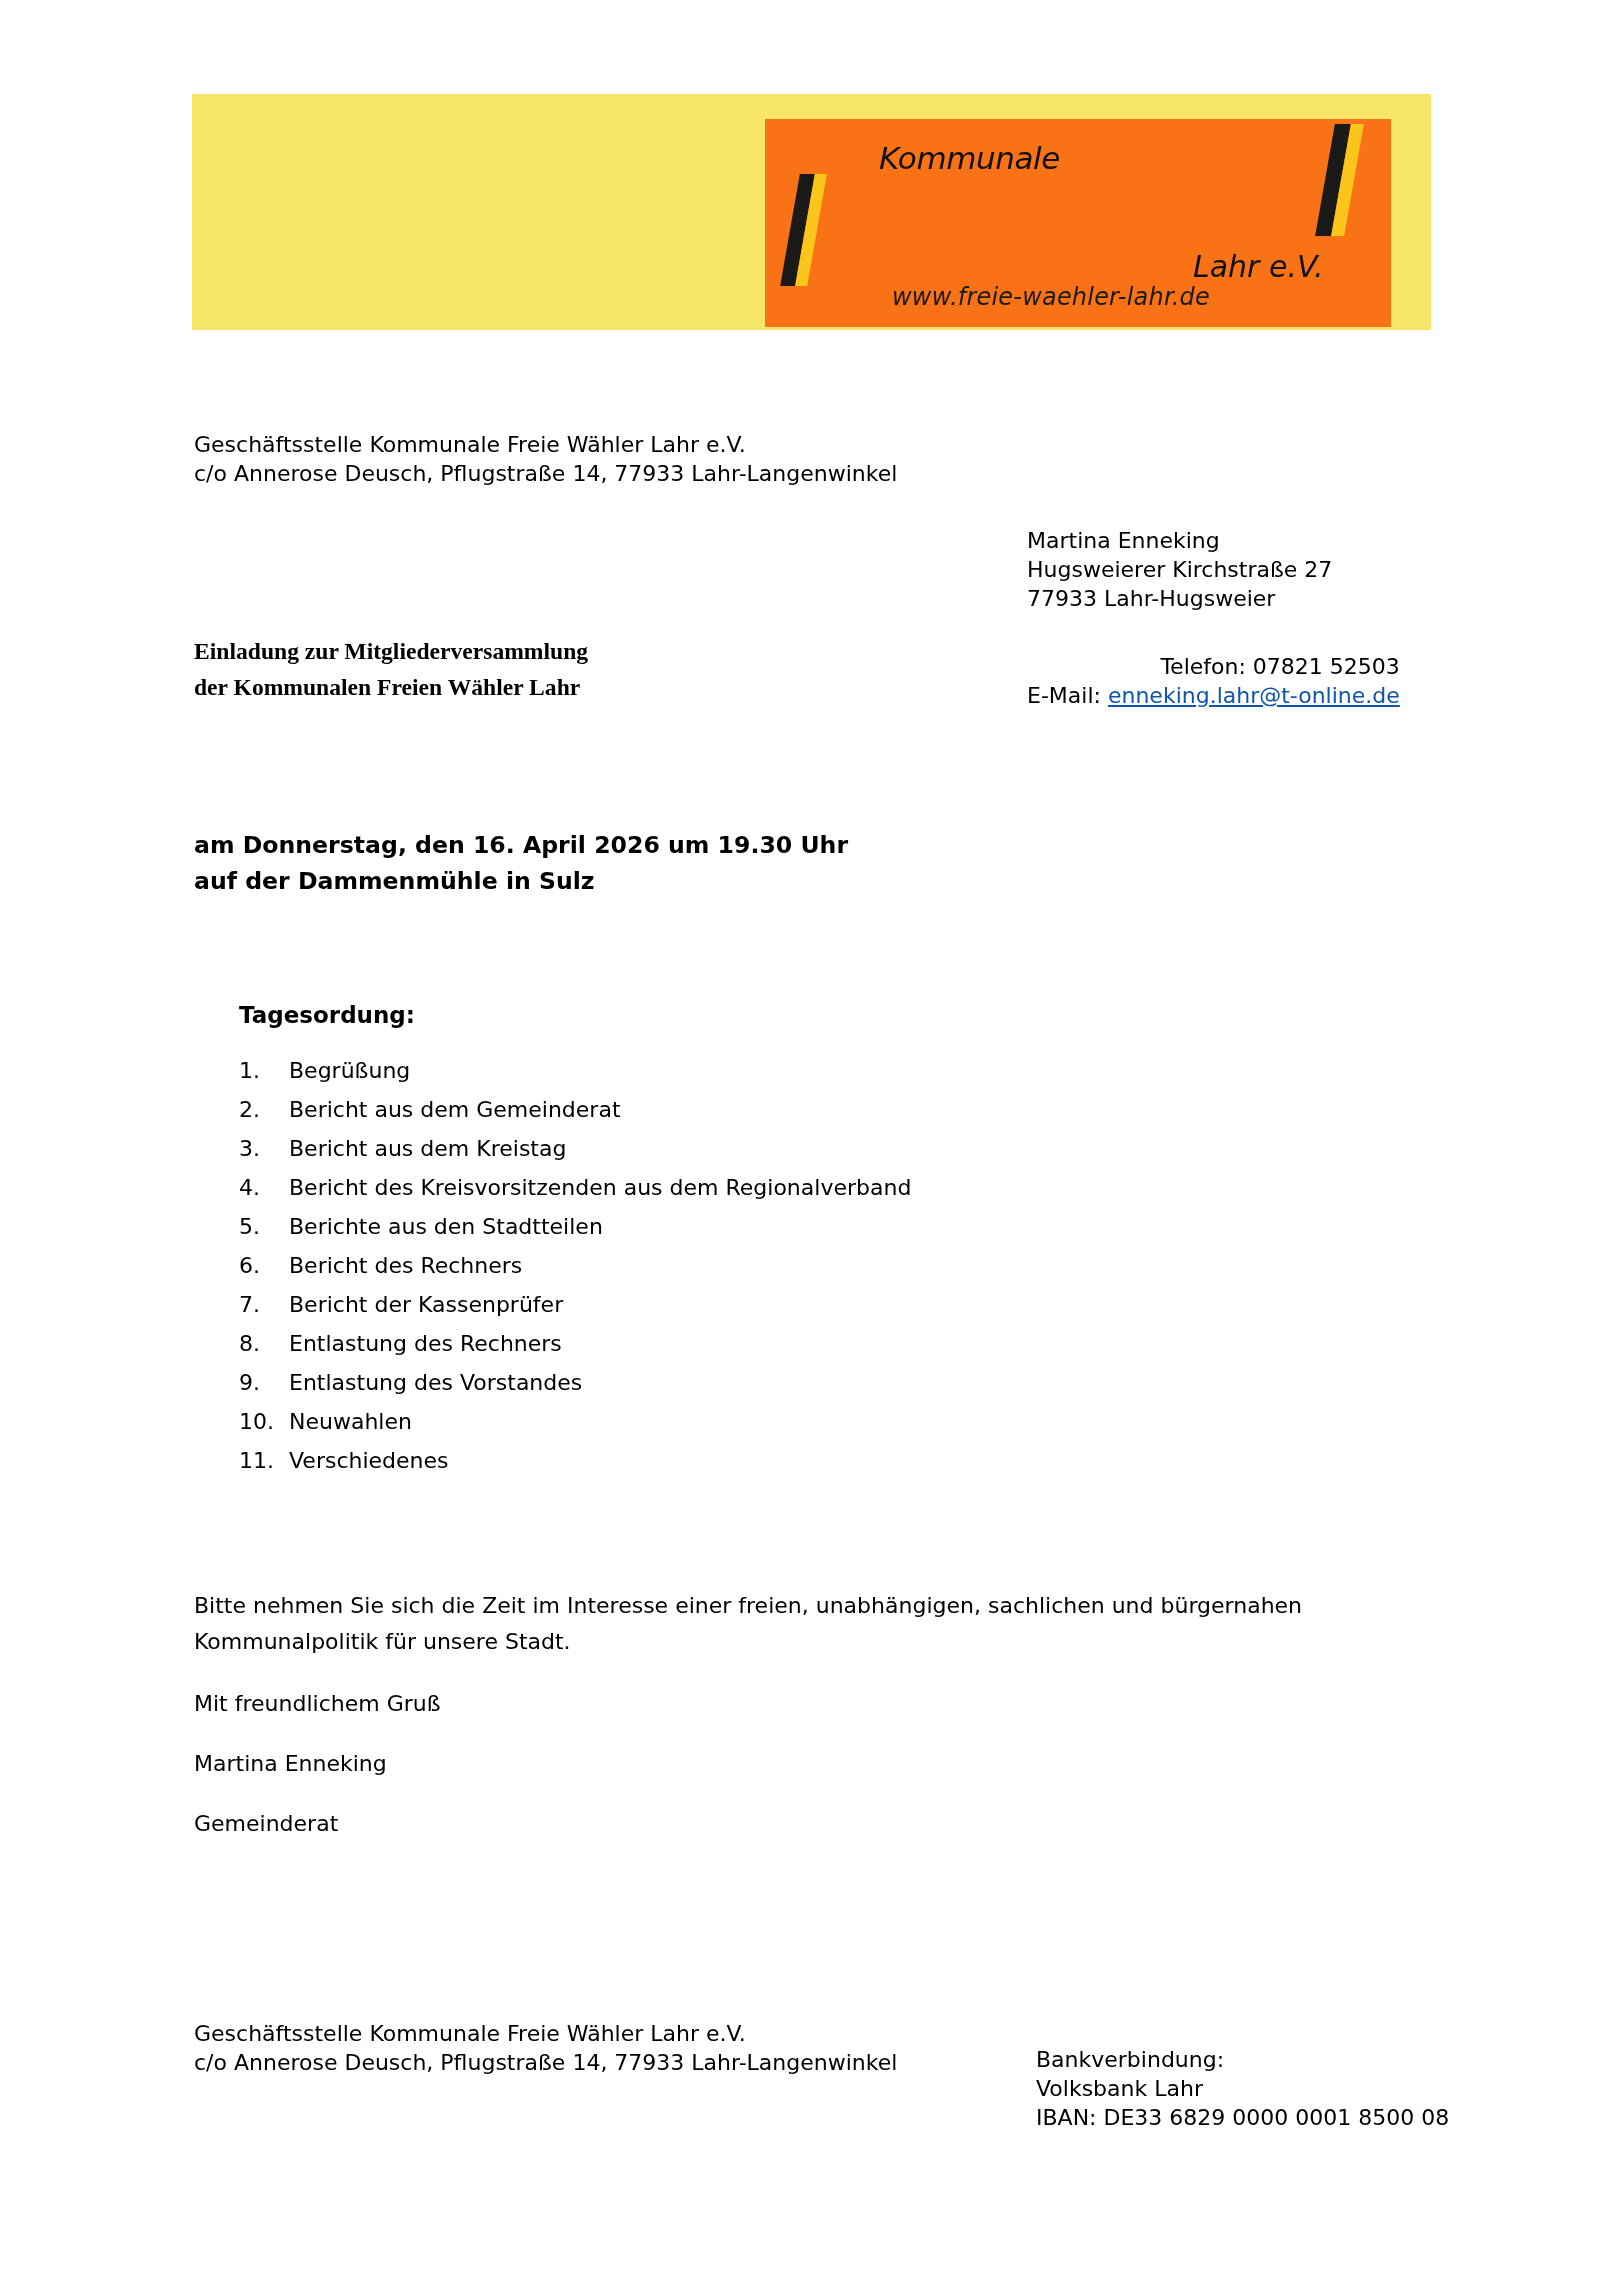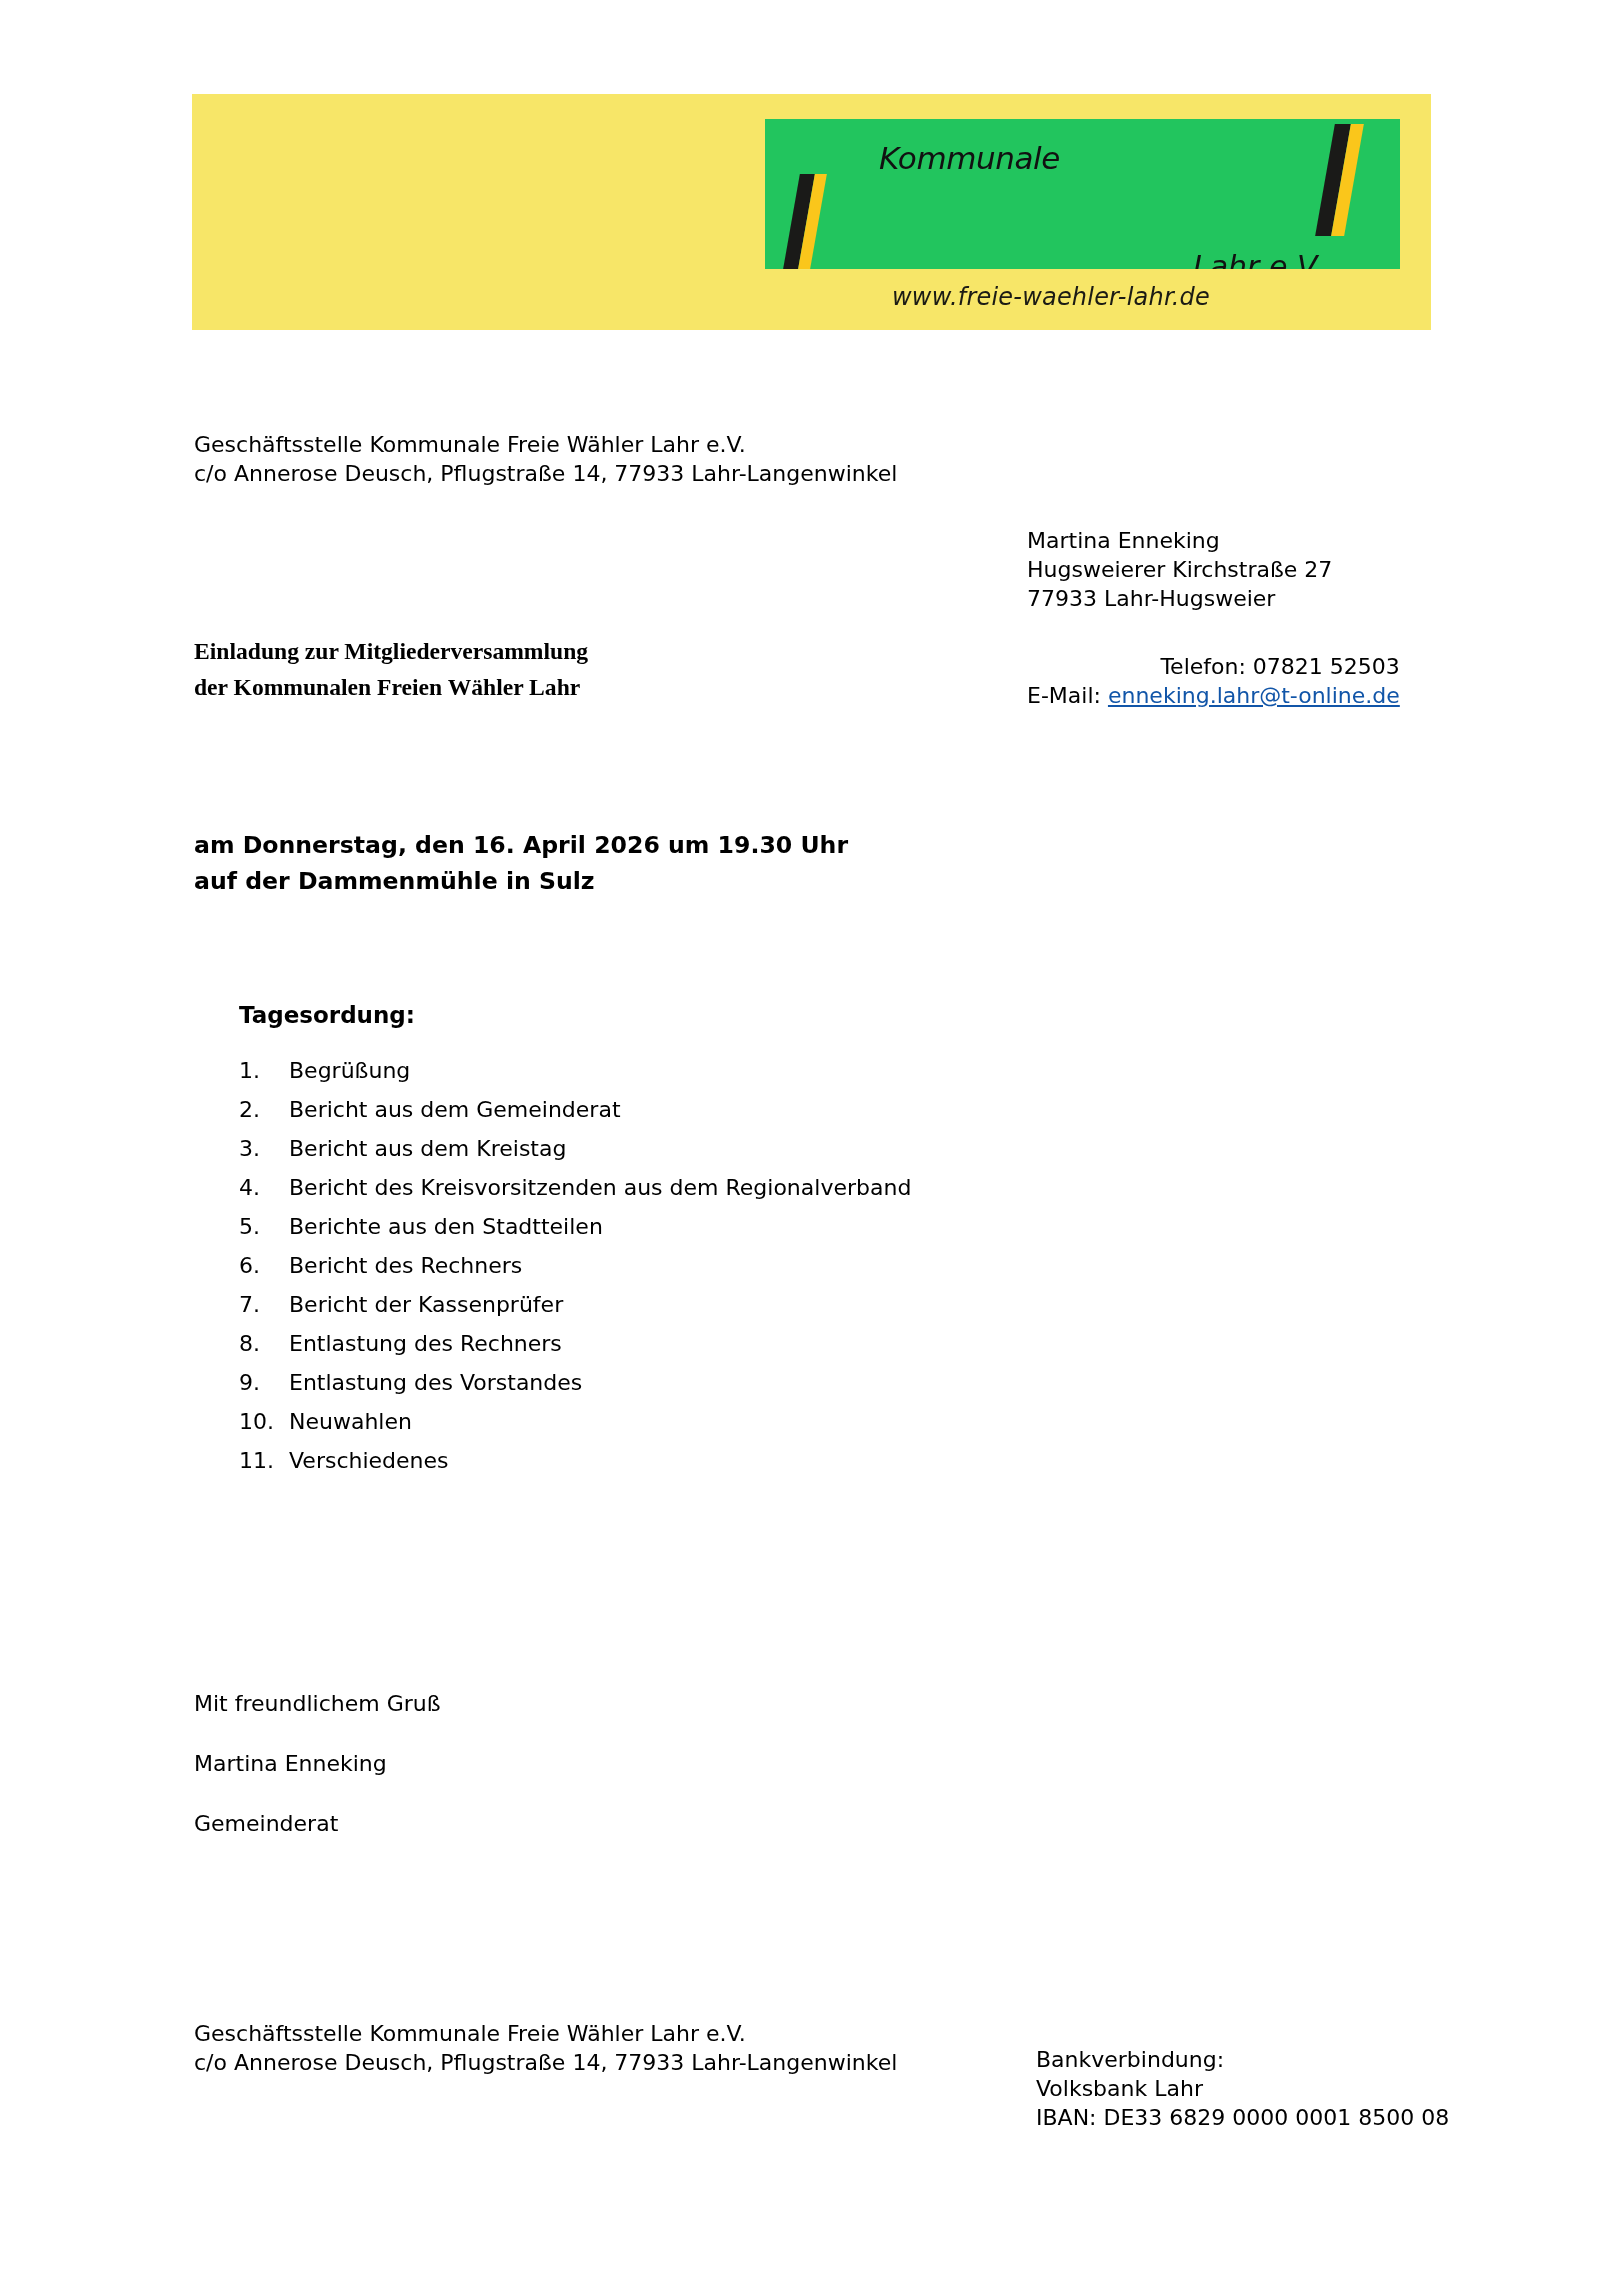--- a/index.html
+++ b/index.html
@@ -31,24 +31,23 @@
     width: 1239px;
     height: 236px;
     background: #f7e668;
   }
 
   .logo-box {
     position: absolute;
     left: 573px;          
     top: 25px;
     width: 626px;
-    height: 150px;
-    background: #22c55e;
+    height: 208px;
+    background: #f97316;
     overflow: hidden;
-    padding-left: 9px;
   }
 
   
   .bar {
     position: absolute;
     transform: skewX(-10deg);
   }
   .bar-black {
     background: #1a1a18;
   }
@@ -293,20 +292,21 @@
     <li>
         <span class="agenda-num">10.</span>
         <span>Neuwahlen</span>
       </li>
     <li>
         <span class="agenda-num">11.</span>
         <span>Verschiedenes</span>
       </li>
   </ol>
 
+  <div class="doc-text closing-para">Bitte nehmen Sie sich die Zeit im Interesse einer freien, unabhängigen, sachlichen und bürgernahen Kommunalpolitik für unsere Stadt.</div>
 
   <div class="doc-text sign-greeting">Mit freundlichem Gruß</div>
   <div class="doc-text sign-name">Martina Enneking</div>
   <div class="doc-text sign-role">Gemeinderat</div>
 
   <div class="doc-text footer-left">
     <div>Geschäftsstelle Kommunale Freie Wähler Lahr e.V.</div>
     <div>c/o Annerose Deusch, Pflugstraße 14, 77933 Lahr-Langenwinkel</div>
   </div>
 

